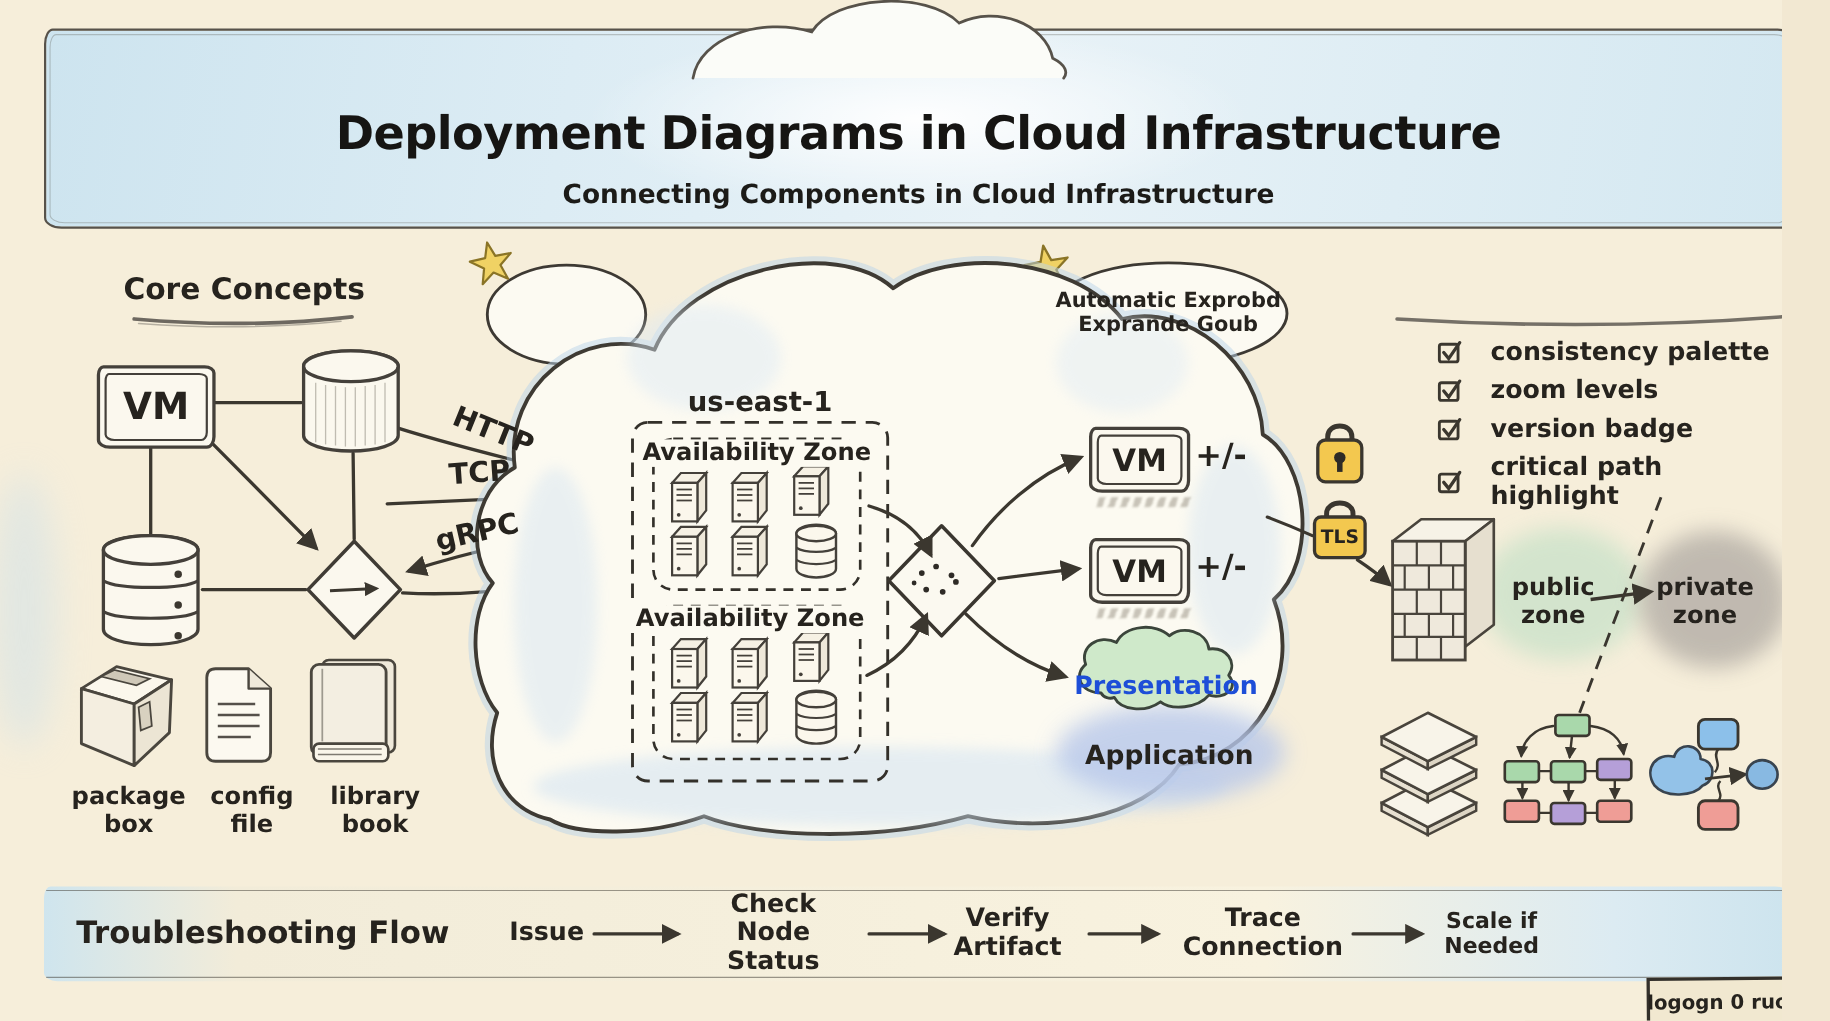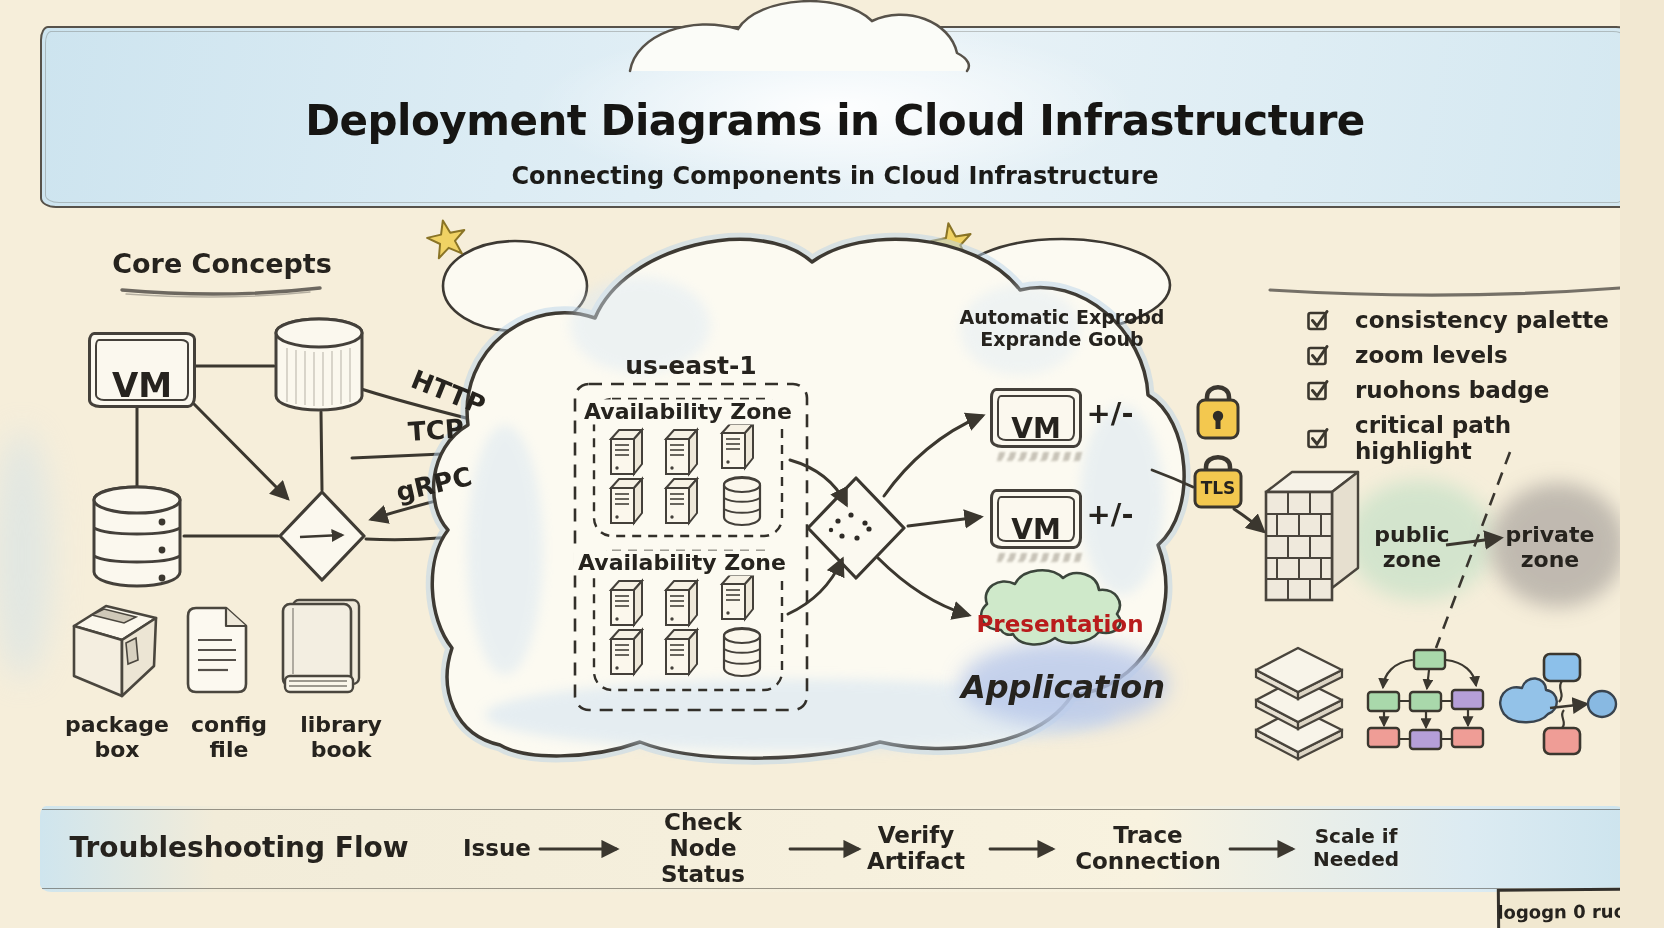--- a/index.html
+++ b/index.html
@@ -20,21 +20,21 @@
        z-index:0;}
   .bar::after{content:"";position:absolute;inset:3px 2px;border-top:1.8px solid rgba(59,55,47,.5);
        border-bottom:1.8px solid rgba(59,55,47,.5);}
   .spot{position:absolute;filter:blur(16px);opacity:.45;border-radius:50%;z-index:0;background:#c9dfec;}
   svg.draw{position:absolute;left:0;top:0;z-index:1;pointer-events:none;}
   .lbl{position:absolute;font-weight:bold;text-align:center;transform:translate(-50%,-50%);
        line-height:1.14;color:#26231e;z-index:2;white-space:normal;}
   .rot{transform-origin:center;}
   .mask{background:#fcfaf1;padding:0 5px;}
   .vmbox{position:absolute;background:#fbf8ee;border:3px solid #44403a;
-       border-radius:6px 10px 8px 12px/9px 7px 11px 8px;display:flex;align-items:flex-end;
+       border-radius:6px 10px 8px 12px/9px 7px 11px 8px;display:flex;align-items:center;
        justify-content:center;z-index:2;}
   .vmbox::before{content:"";position:absolute;inset:4px;border:2.4px solid #44403a;
        border-radius:4px 8px 6px 9px/7px 5px 8px 6px;}
   .vmbox span{position:relative;font-weight:bold;}
   .scrib{position:absolute;height:9px;z-index:1;opacity:.5;filter:blur(1px);
        background:repeating-linear-gradient(95deg,#958e80 0 6px,transparent 6px 11px);
        transform:skewX(-15deg);}
   .bp-row{position:absolute;display:flex;align-items:center;gap:25px;z-index:2;}
   .bp-row .cbx{flex:0 0 auto;}
   .bp-row span{font-weight:bold;font-size:23px;}
@@ -345,40 +345,40 @@
   <div class="lbl" style="left:222px;top:264px;font-size:27px;white-space:nowrap;">Core Concepts</div>
 
   <div class="vmbox" style="left:88px;top:332px;width:102px;height:70px;">
     <span style="font-size:34px;">VM</span>
   </div>
 
   <div class="lbl rot" style="left:448px;top:393px;font-size:26px;transform:translate(-50%,-50%) rotate(22deg);white-space:nowrap;">HTTP</div>
   <div class="lbl rot" style="left:436px;top:431px;font-size:26px;transform:translate(-50%,-50%) rotate(-4deg);white-space:nowrap;">TCP</div>
   <div class="lbl rot" style="left:434px;top:485px;font-size:26px;transform:translate(-50%,-50%) rotate(-13deg);white-space:nowrap;">gRPC</div>
 
-  <div class="lbl" style="left:1062px;top:285px;width:220px;font-size:19px;margin-top:44px;">Automatic Exprobd Exprande Goub</div>
+  <div class="lbl" style="left:1062px;top:285px;width:220px;font-size:19px;">Automatic Exprobd Exprande Goub</div>
 
   <div class="lbl" style="left:691px;top:366px;font-size:25px;white-space:nowrap;">us-east-1</div>
   <div class="lbl mask" style="left:688px;top:412px;font-size:22px;white-space:nowrap;">Availability Zone</div>
   <div class="lbl mask" style="left:682px;top:563px;font-size:22px;white-space:nowrap;">Availability Zone</div>
 
   <div class="vmbox" style="left:990px;top:388px;width:86px;height:54px;">
     <span style="font-size:28px;">VM</span>
   </div>
   <div class="scrib" style="left:998px;top:452px;width:85px;"></div>
   <div class="lbl" style="left:1110px;top:414px;font-size:29px;white-space:nowrap;">+/-</div>
 
   <div class="vmbox" style="left:990px;top:489px;width:86px;height:54px;">
     <span style="font-size:28px;">VM</span>
   </div>
   <div class="scrib" style="left:998px;top:553px;width:85px;"></div>
   <div class="lbl" style="left:1110px;top:515px;font-size:29px;white-space:nowrap;">+/-</div>
 
-  <div class="lbl" style="left:1060px;top:624px;font-size:23px;color:#b91c1c;white-space:nowrap;">Presentation</div>
-  <div class="lbl" style="left:1063px;top:687px;font-size:32px;white-space:nowrap;font-style:italic;">Application</div>
+  <div class="lbl" style="left:1060px;top:624px;font-size:23px;color:#1d4ed8;white-space:nowrap;">Presentation</div>
+  <div class="lbl" style="left:1063px;top:687px;font-size:24px;white-space:nowrap;">Application</div>
 
 
   <div class="bp-row" style="left:1306px;top:307px;">
     <svg class="cbx" width="24" height="24" viewBox="0 0 24 24">
         <rect x="2.5" y="5" width="17" height="16" rx="2" fill="none" stroke="#3b372f" stroke-width="2.6"></rect>
         <path d="M6.5,12.5 L11,18 L21,3.5" fill="none" stroke="#3b372f" stroke-width="3" stroke-linecap="round"></path>
       </svg>
     <span>consistency palette</span>
   </div>
   <div class="bp-row" style="left:1306px;top:342px;">
@@ -386,21 +386,21 @@
         <rect x="2.5" y="5" width="17" height="16" rx="2" fill="none" stroke="#3b372f" stroke-width="2.6"></rect>
         <path d="M6.5,12.5 L11,18 L21,3.5" fill="none" stroke="#3b372f" stroke-width="3" stroke-linecap="round"></path>
       </svg>
     <span>zoom levels</span>
   </div>
   <div class="bp-row" style="left:1306px;top:377px;">
     <svg class="cbx" width="24" height="24" viewBox="0 0 24 24">
         <rect x="2.5" y="5" width="17" height="16" rx="2" fill="none" stroke="#3b372f" stroke-width="2.6"></rect>
         <path d="M6.5,12.5 L11,18 L21,3.5" fill="none" stroke="#3b372f" stroke-width="3" stroke-linecap="round"></path>
       </svg>
-    <span>ruohons badge</span>
+    <span>version badge</span>
   </div>
   <div class="bp-row" style="left:1306px;top:412px;">
     <svg class="cbx" width="24" height="24" viewBox="0 0 24 24">
         <rect x="2.5" y="5" width="17" height="16" rx="2" fill="none" stroke="#3b372f" stroke-width="2.6"></rect>
         <path d="M6.5,12.5 L11,18 L21,3.5" fill="none" stroke="#3b372f" stroke-width="3" stroke-linecap="round"></path>
       </svg>
     <span>critical path highlight</span>
   </div>
 
   <div class="lbl" style="left:1218px;top:489px;font-size:17px;">TLS</div>

